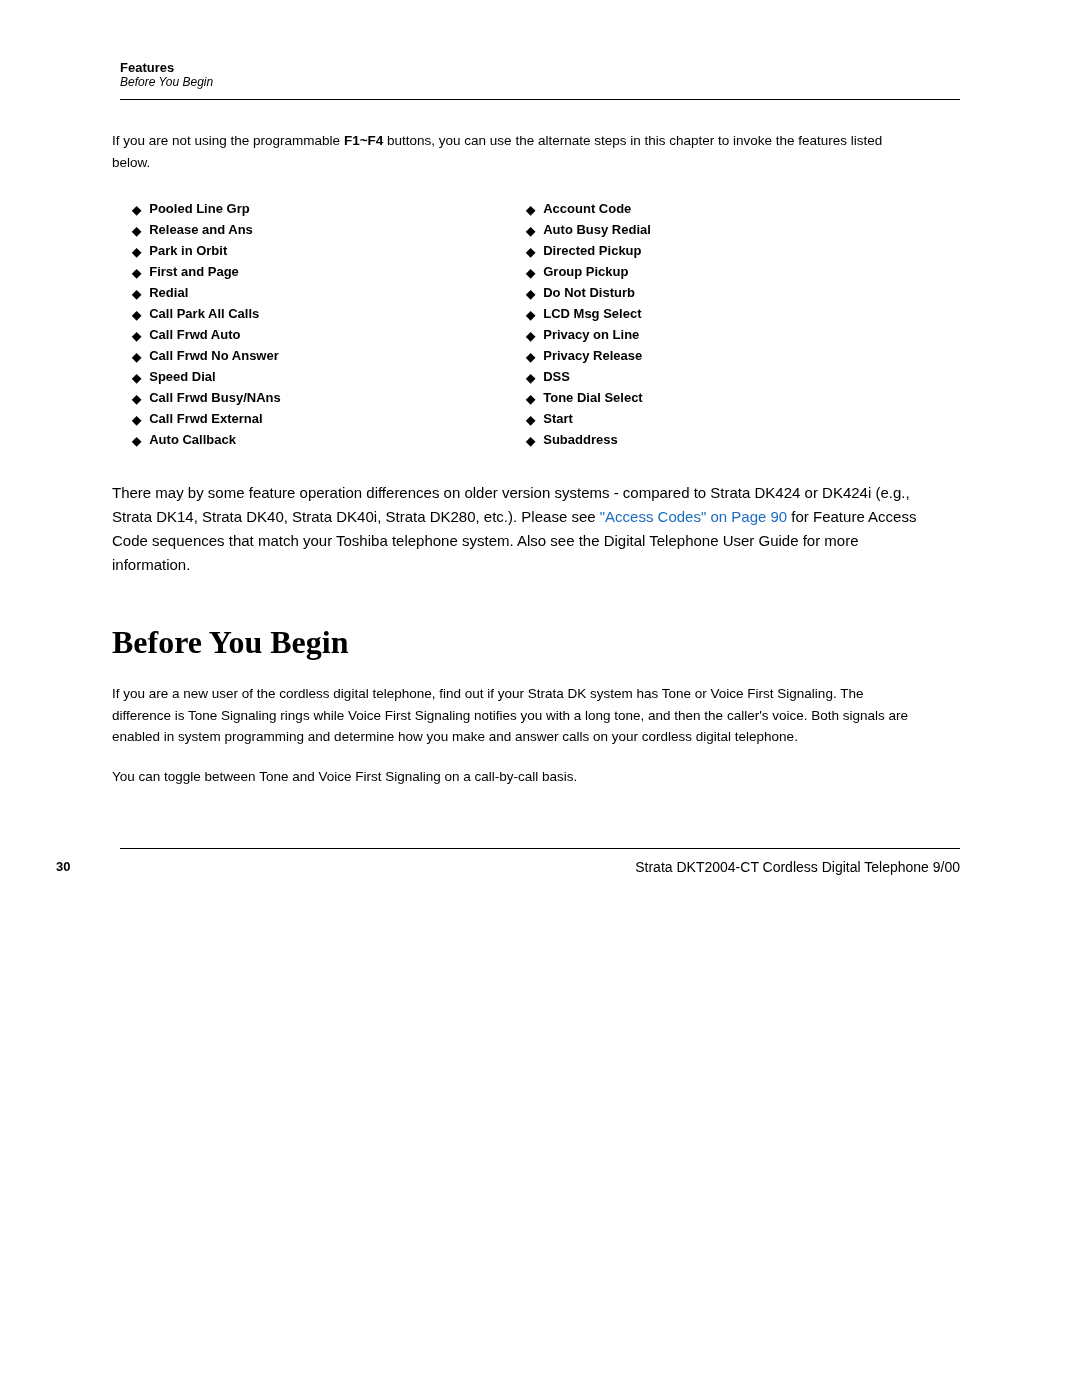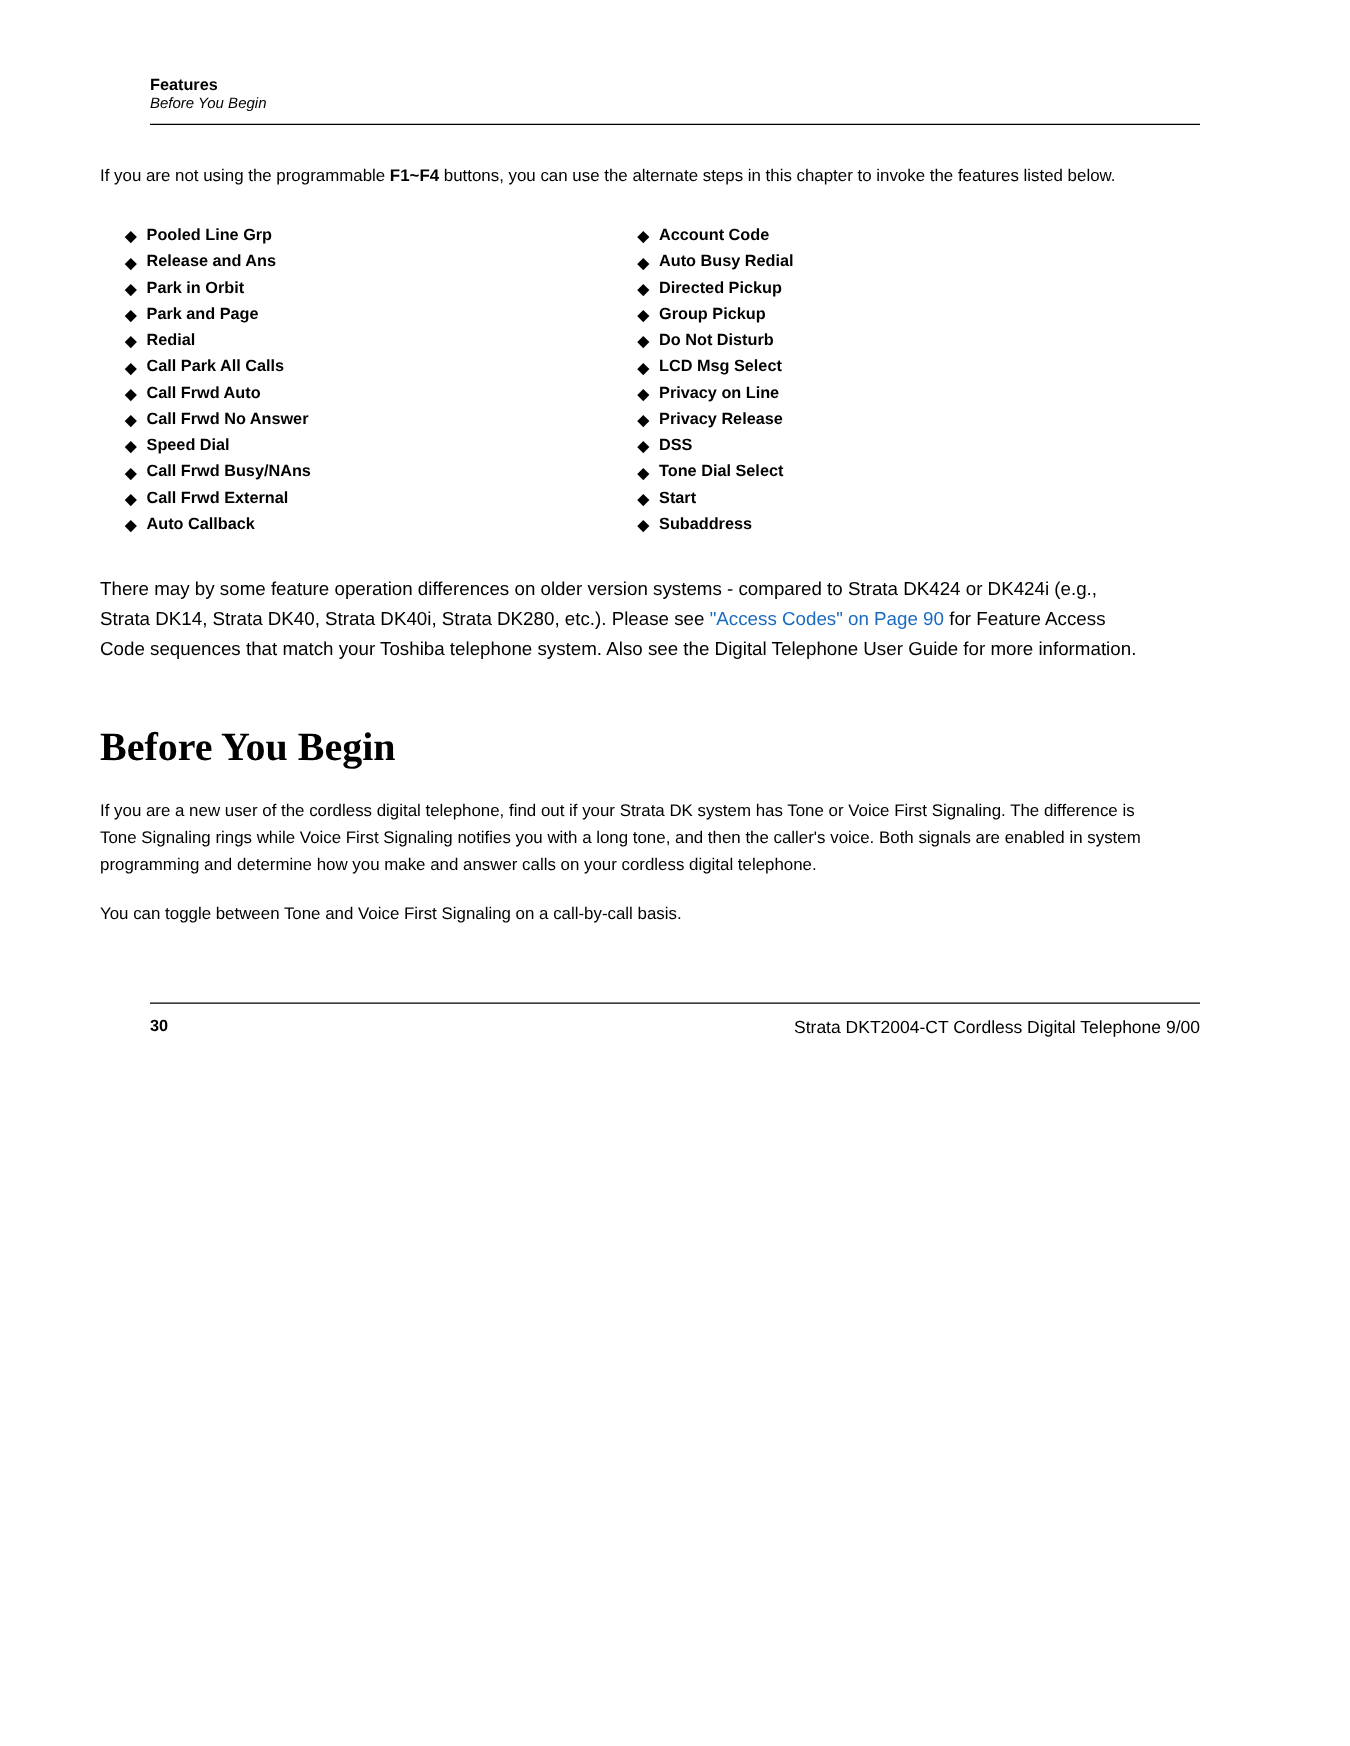--- a/index.html
+++ b/index.html
@@ -53,21 +53,21 @@
       color: #000;
     }
 
     .header-rule {
       border: none;
       border-top: 1px solid #000;
       margin: 0 120px;
     }
 
     .content {
-      padding: 30px 160px 0 80px;
+      padding: 30px 160px 0 112px;
     }
 
     .intro-paragraph {
       font-family: Arial, Helvetica, sans-serif;
       font-size: 13.5px;
       line-height: 1.6;
       margin-bottom: 28px;
     }
 
     .intro-paragraph strong {
@@ -133,21 +133,21 @@
     .footer-rule {
       border: none;
       border-top: 1px solid #000;
       margin: 60px 120px 0 120px;
     }
 
     .footer {
       display: flex;
       justify-content: space-between;
       align-items: center;
-      padding: 10px 120px 0 120px;
+      padding: 10px 120px 0 56px;
     }
 
     .footer-page-num {
       font-family: Arial, Helvetica, sans-serif;
       font-size: 13px;
       font-weight: bold;
       color: #000;
     }
 
     .footer-title {
@@ -185,21 +185,21 @@
           <div class="feature-item">
             <span class="bullet">◆</span>
             <span>Release and Ans</span>
           </div>
           <div class="feature-item">
             <span class="bullet">◆</span>
             <span>Park in Orbit</span>
           </div>
           <div class="feature-item">
             <span class="bullet">◆</span>
-            <span>Park and Page</span>
+            <span>First and Page</span>
           </div>
           <div class="feature-item">
             <span class="bullet">◆</span>
             <span>Redial</span>
           </div>
           <div class="feature-item">
             <span class="bullet">◆</span>
             <span>Call Park All Calls</span>
           </div>
           <div class="feature-item">

